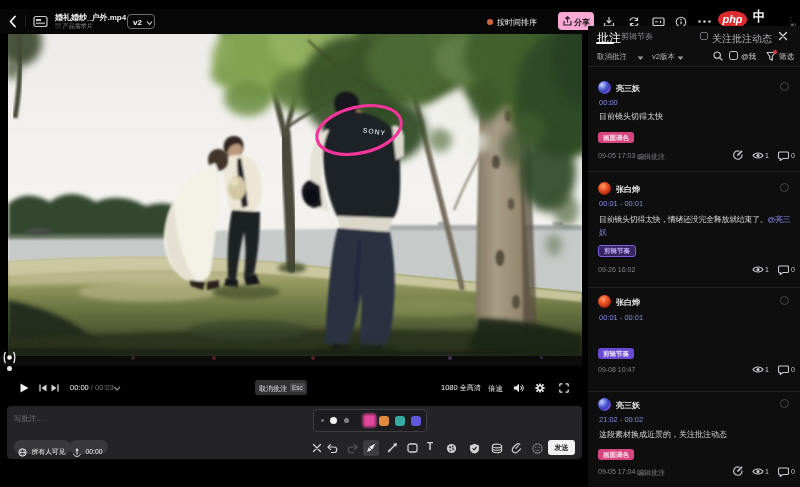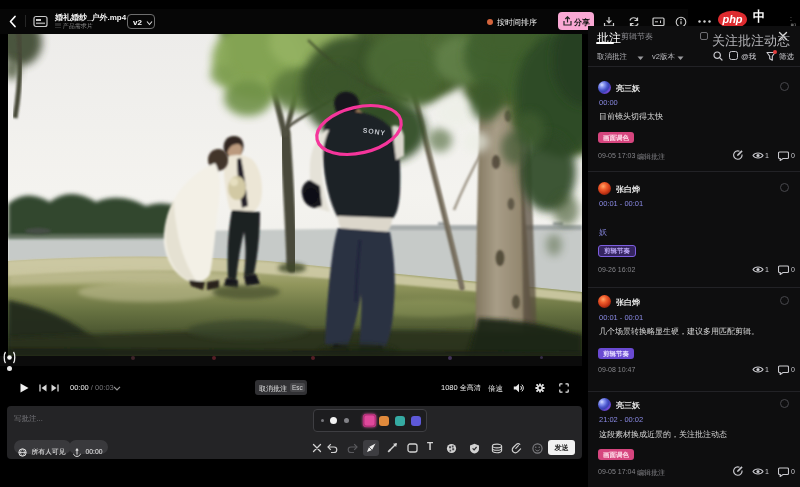--- a/index.html
+++ b/index.html
@@ -234,21 +234,21 @@
     </svg>
     <div class="abs" style="left:753px;top:2px;font-size:12px;font-weight:bold;color:#fff;letter-spacing:-1px;transform:scaleY(1.15)">中文网</div>
     <div class="abs" style="left:790px;top:6px;font-size:7px;color:#8a8a8a">:服</div>
   </div>
   <div id="panel">
 
     <div class="abs" style="left:9px;top:4px;font-size:12px;font-weight:normal;color:#fafafa">批注</div>
     <div class="abs" style="left:8px;top:16px;width:18px;height:2px;background:#fff;border-radius:1px"></div>
     <div class="abs" style="left:33px;top:4.5px;font-size:8px;color:#8b8b90">剪辑节奏</div>
     <div class="abs" style="left:112px;top:6px;width:8px;height:8px;border:1.2px solid #6e6e73;border-radius:2px"></div>
-    <div class="abs" style="left:124px;top:5.5px;font-size:13px;color:#b4b4b8">关注批注动态</div>
+    <div class="abs" style="left:124px;top:5.5px;font-size:10px;color:#b4b4b8">关注批注动态</div>
     <svg class="abs" style="left:190px;top:5px" width="10" height="10" viewBox="0 0 10 10">
       <path d="M1.5 1.5 L8.5 8.5 M8.5 1.5 L1.5 8.5" stroke="#d6d6d6" stroke-width="1.4" stroke-linecap="round"></path>
     </svg>
 
     <div class="abs" style="left:9px;top:26px;font-size:7.5px;color:#bdbdc2">取消批注</div>
     <svg class="abs" style="left:49px;top:30px" width="7" height="5" viewBox="0 0 7 5">
         <path d="M0.5 0.5 L3.5 4 L6.5 0.5" fill="#9a9a9e"></path>
       </svg>
     <div class="abs" style="left:64px;top:26px;font-size:7.5px;color:#bdbdc2">v2版本</div>
     <svg class="abs" style="left:89px;top:30px" width="7" height="5" viewBox="0 0 7 5">
@@ -287,39 +287,39 @@
     <svg class="abs" style="left:190px;top:124.5px" width="11" height="10" viewBox="0 0 11 10">
       <path d="M1.5 1 h8 a1 1 0 0 1 1 1 v4.5 a1 1 0 0 1 -1 1 h-4.5 l-2.8 2 v-2 h-0.7 a1 1 0 0 1 -1 -1 V2 a1 1 0 0 1 1 -1 Z" fill="none" stroke="#c9c9ce" stroke-width="1.1"></path>
     </svg>
     <div class="cfoot" style="left:203px;top:125.5px;color:#c9c9ce">0</div>
     <div class="divider" style="top:145px"></div>
 
     <div class="av" style="left:10px;top:156px;background:radial-gradient(circle at 40% 33%,#ffa568 0%,#f2602e 28%,#c83616 58%,#7c1e0c 82%,#47100a 100%)"></div>
     <div class="cname" style="left:28px;top:158px">张白烨</div>
     <div class="ring" style="left:192px;top:157px"></div>
     <div class="ctime" style="left:11px;top:173px">00:01 - 00:01</div>
+    <div class="ctext" style="left:11px;top:188px;white-space:nowrap;letter-spacing:-0.35px">目前镜头切得太快，情绪还没完全释放就结束了。<span style="color:#8a8ae4">@亮三</span></div>
     <div class="ctext" style="left:11px;top:201px;color:#8a8ae4">妖</div>
     <div class="tagp" style="left:10px;top:219px;background:#352561;border:1px solid #7d5ee0;color:#b9a5f4;line-height:10px;height:12px">剪辑节奏</div>
     <div class="cfoot" style="left:10px;top:239.5px">09-26 16:02</div>
     <svg class="abs" style="left:164px;top:239px" width="12" height="9" viewBox="0 0 12 9">
       <path d="M1 4.5 C3 1.2 9 1.2 11 4.5 C9 7.8 3 7.8 1 4.5 Z" fill="none" stroke="#c9c9ce" stroke-width="1.1"></path>
       <circle cx="6" cy="4.5" r="1.6" fill="#c9c9ce"></circle>
     </svg>
     <div class="cfoot" style="left:177px;top:239.5px;color:#c9c9ce">1</div>
     <svg class="abs" style="left:190px;top:238.5px" width="11" height="10" viewBox="0 0 11 10">
       <path d="M1.5 1 h8 a1 1 0 0 1 1 1 v4.5 a1 1 0 0 1 -1 1 h-4.5 l-2.8 2 v-2 h-0.7 a1 1 0 0 1 -1 -1 V2 a1 1 0 0 1 1 -1 Z" fill="none" stroke="#c9c9ce" stroke-width="1.1"></path>
     </svg>
     <div class="cfoot" style="left:203px;top:239.5px;color:#c9c9ce">0</div>
     <div class="divider" style="top:261px"></div>
 
     <div class="av" style="left:10px;top:269px;background:radial-gradient(circle at 40% 33%,#ffa568 0%,#f2602e 28%,#c83616 58%,#7c1e0c 82%,#47100a 100%)"></div>
     <div class="cname" style="left:28px;top:271px">张白烨</div>
     <div class="ring" style="left:192px;top:270px"></div>
     <div class="ctime" style="left:11px;top:287px">00:01 - 00:01</div>
-    <div class="ctext" style="left:11px;top:300px;white-space:nowrap">几个场景转换略显生硬，建议多用匹配剪辑。</div>
     <div class="tagp" style="left:10px;top:322px;background:#6a4ad2;color:#e6ddff">剪辑节奏</div>
     <div class="cfoot" style="left:10px;top:339.5px">09-08 10:47</div>
     <svg class="abs" style="left:164px;top:339px" width="12" height="9" viewBox="0 0 12 9">
       <path d="M1 4.5 C3 1.2 9 1.2 11 4.5 C9 7.8 3 7.8 1 4.5 Z" fill="none" stroke="#c9c9ce" stroke-width="1.1"></path>
       <circle cx="6" cy="4.5" r="1.6" fill="#c9c9ce"></circle>
     </svg>
     <div class="cfoot" style="left:177px;top:339.5px;color:#c9c9ce">1</div>
     <svg class="abs" style="left:190px;top:338.5px" width="11" height="10" viewBox="0 0 11 10">
       <path d="M1.5 1 h8 a1 1 0 0 1 1 1 v4.5 a1 1 0 0 1 -1 1 h-4.5 l-2.8 2 v-2 h-0.7 a1 1 0 0 1 -1 -1 V2 a1 1 0 0 1 1 -1 Z" fill="none" stroke="#c9c9ce" stroke-width="1.1"></path>
     </svg>

